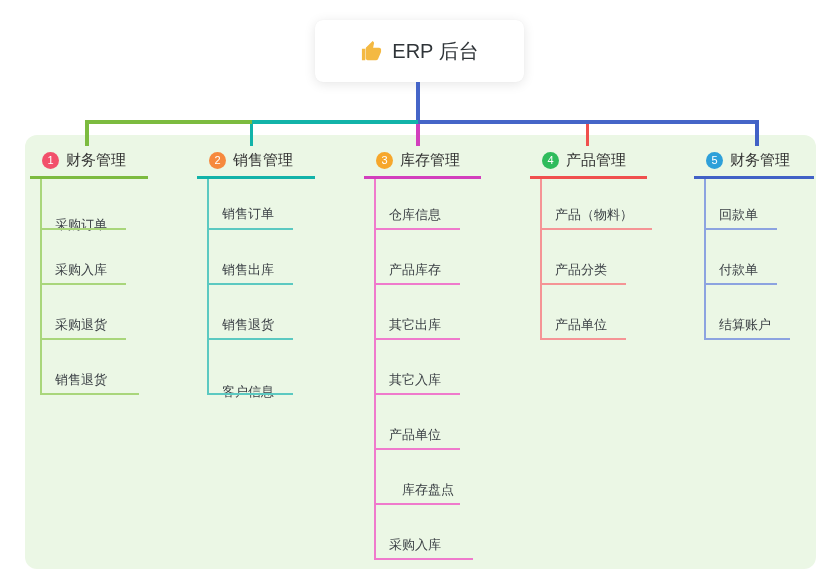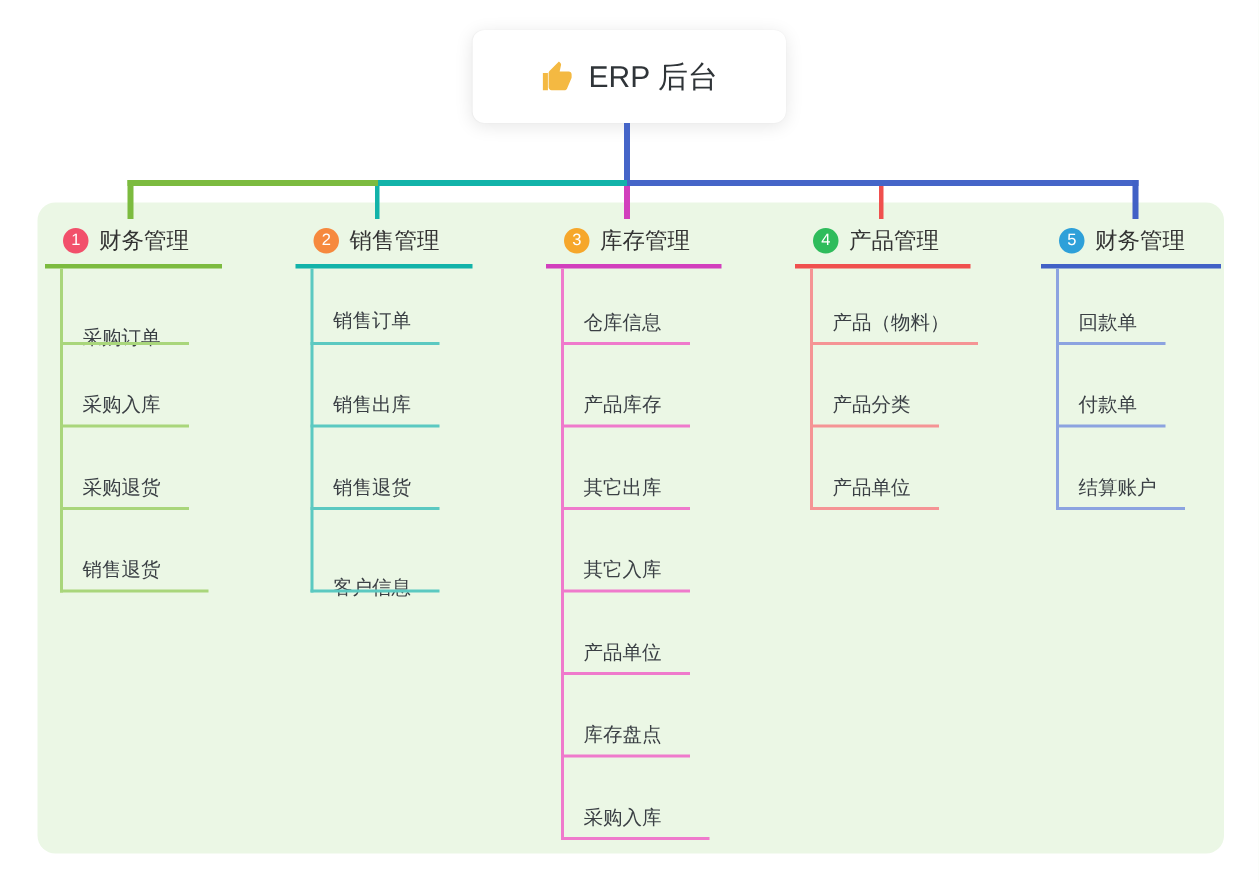--- a/index.html
+++ b/index.html
@@ -93,21 +93,21 @@
       <div class="child-label" style="left: 389px; top: 206px;">仓库信息</div>
       <div class="underline" style="left: 374px; top: 228px; width: 86px; height: 2px; background: rgb(239, 122, 204);"></div>
       <div class="child-label" style="left: 389px; top: 261px;">产品库存</div>
       <div class="underline" style="left: 374px; top: 283px; width: 86px; height: 2px; background: rgb(239, 122, 204);"></div>
       <div class="child-label" style="left: 389px; top: 316px;">其它出库</div>
       <div class="underline" style="left: 374px; top: 338px; width: 86px; height: 2px; background: rgb(239, 122, 204);"></div>
       <div class="child-label" style="left: 389px; top: 371px;">其它入库</div>
       <div class="underline" style="left: 374px; top: 393px; width: 86px; height: 2px; background: rgb(239, 122, 204);"></div>
       <div class="child-label" style="left: 389px; top: 426px;">产品单位</div>
       <div class="underline" style="left: 374px; top: 448px; width: 86px; height: 2px; background: rgb(239, 122, 204);"></div>
-      <div class="child-label" style="left: 389px; top: 481px;">库存盘点</div>
+      <div class="child-label" style="left: 402px; top: 481px;">库存盘点</div>
       <div class="underline" style="left: 374px; top: 503px; width: 86px; height: 2px; background: rgb(239, 122, 204);"></div>
       <div class="child-label" style="left: 389px; top: 536px;">采购入库</div>
       <div class="underline" style="left: 374px; top: 558px; width: 99px; height: 2px; background: rgb(239, 122, 204);"></div>
       <div class="branch-header" style="left: 542px; top: 151px;">
         <div class="badge" style="background: rgb(47, 188, 92);">4</div>
         <div class="branch-label">产品管理</div>
       </div>
       <div class="underline" style="left: 530px; top: 176px; width: 117px; height: 3px; background: rgb(240, 80, 78);"></div>
       <div class="line" style="left: 540px; top: 179px; width: 2px; height: 161px; background: rgb(245, 148, 149);"></div>
       <div class="child-label" style="left: 555px; top: 206px;">产品（物料）</div>

